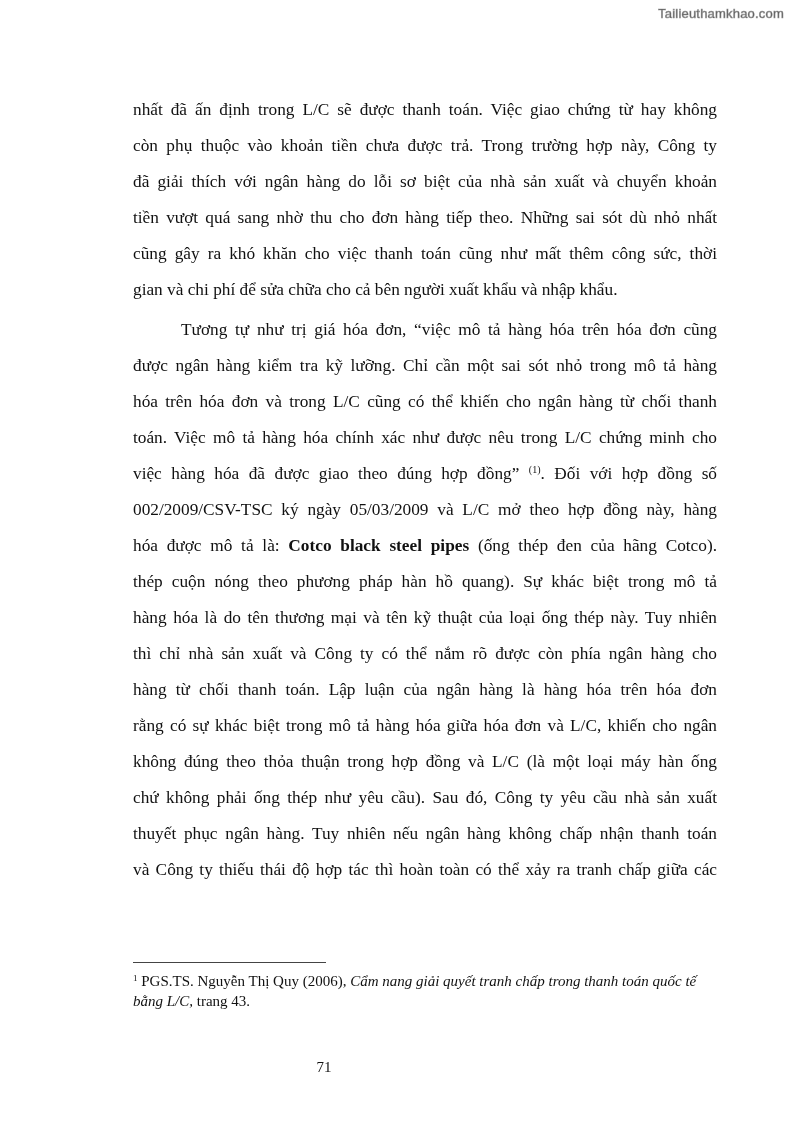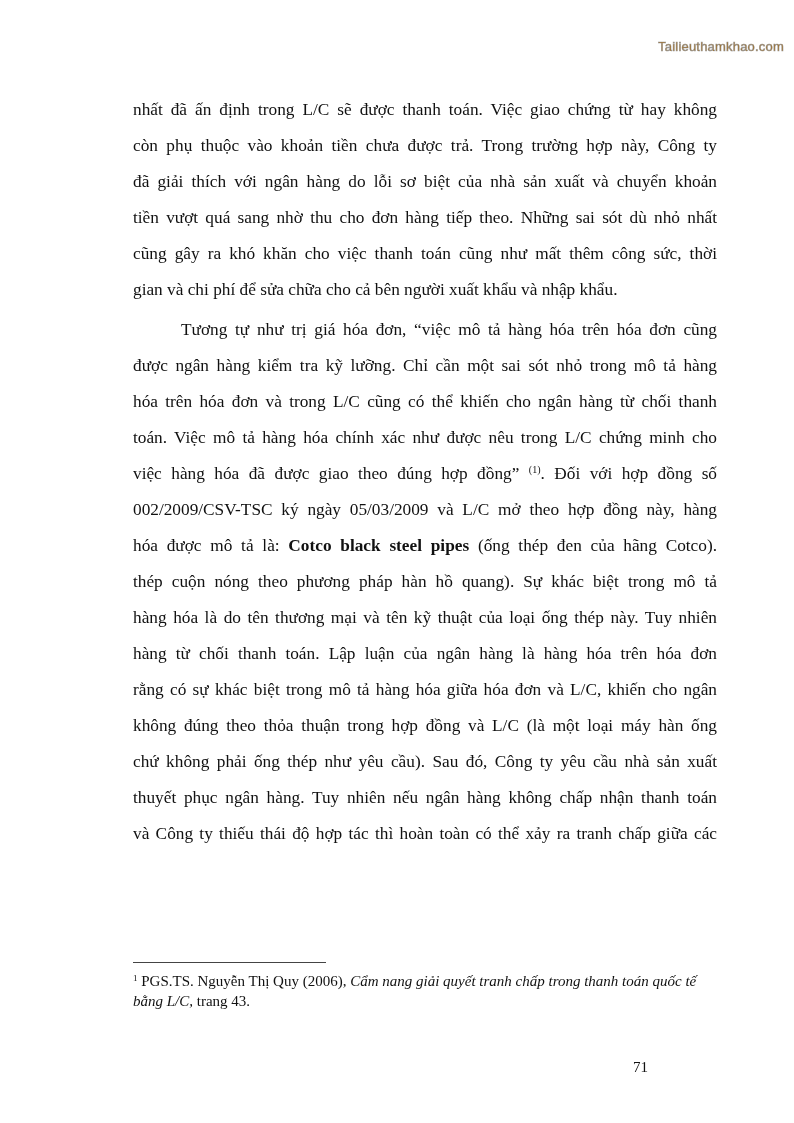--- a/index.html
+++ b/index.html
@@ -1,31 +1,31 @@
 <!DOCTYPE html>
 <html><head>
 <meta charset="utf-8">
 <style>
   html, body { margin: 0; padding: 0; background: #ffffff; }
   body { width: 794px; height: 1123px; position: relative; overflow: hidden;
          font-family: "Liberation Serif", "DejaVu Serif", serif; color: #111; }
   .watermark { position: absolute; top: 6px; right: 10px; font-family: "Liberation Sans", "DejaVu Sans", sans-serif;
-               font-size: 13px; color: #a16207; -webkit-text-stroke: 0.6px #9a9a9a; letter-spacing: 0.2px; margin-top: 33px; }
+               font-size: 13px; color: #404040; -webkit-text-stroke: 0.6px #9a9a9a; letter-spacing: 0.2px; }
   .content { position: absolute; left: 133px; width: 584px; top: 96px; }
   .line { display: block; height: 36px; line-height: 28px; font-size: 17.3px; white-space: nowrap;
           text-align: justify; text-align-last: justify; }
   .line.last { text-align-last: left; }
   .line.indent { padding-left: 48px; }
   .gap { height: 4px; }
   b { font-weight: bold; }
   sup { font-size: 10px; vertical-align: 6px; line-height: 0; }
   .fn-rule { position: absolute; left: 133px; top: 962px; width: 193px; height: 0; border-top: 1px solid #444; }
   .footnote { position: absolute; left: 133px; top: 971px; width: 584px; font-size: 15px; line-height: 20px; }
   .footnote sup { font-size: 9px; vertical-align: 5px; }
-  .page-num { position: absolute; top: 1059px; left: 0; width: 648px; text-align: right; font-size: 15px; }
+  .page-num { position: absolute; top: 1059px; left: 0; width: 648px; text-align: center; font-size: 15px; }
 </style>
 </head>
 <body>
 
 <div class="watermark">Tailieuthamkhao.com</div>
 
 <div class="content">
   <div>
     <span class="line">nhất đã ấn định trong L/C sẽ được thanh toán. Việc giao chứng từ hay không</span>
     <span class="line">còn phụ thuộc vào khoản tiền chưa được trả. Trong trường hợp này, Công ty</span>
@@ -38,20 +38,21 @@
   <div>
     <span class="line indent">Tương tự như trị giá hóa đơn, “việc mô tả hàng hóa trên hóa đơn cũng</span>
     <span class="line">được ngân hàng kiểm tra kỹ lưỡng. Chỉ cần một sai sót nhỏ trong mô tả hàng</span>
     <span class="line">hóa trên hóa đơn và trong L/C cũng có thể khiến cho ngân hàng từ chối thanh</span>
     <span class="line">toán. Việc mô tả hàng hóa chính xác như được nêu trong L/C chứng minh cho</span>
     <span class="line"><span>việc hàng hóa đã được giao theo đúng hợp đồng” </span><sup>(1)</sup><span>. Đối với hợp đồng số</span></span>
     <span class="line">002/2009/CSV-TSC ký ngày 05/03/2009 và L/C mở theo hợp đồng này, hàng</span>
     <span class="line"><span>hóa được mô tả là: </span><b>Cotco black steel pipes</b><span> (ống thép đen của hãng Cotco).</span></span>
     <span class="line">thép cuộn nóng theo phương pháp hàn hồ quang). Sự khác biệt trong mô tả</span>
     <span class="line">hàng hóa là do tên thương mại và tên kỹ thuật của loại ống thép này. Tuy nhiên</span>
+    <span class="line">thì chỉ nhà sản xuất và Công ty có thể nắm rõ được còn phía ngân hàng cho</span>
     <span class="line">hàng từ chối thanh toán. Lập luận của ngân hàng là hàng hóa trên hóa đơn</span>
     <span class="line">rằng có sự khác biệt trong mô tả hàng hóa giữa hóa đơn và L/C, khiến cho ngân</span>
     <span class="line">không đúng theo thỏa thuận trong hợp đồng và L/C (là một loại máy hàn ống</span>
     <span class="line">chứ không phải ống thép như yêu cầu). Sau đó, Công ty yêu cầu nhà sản xuất</span>
     <span class="line">thuyết phục ngân hàng. Tuy nhiên nếu ngân hàng không chấp nhận thanh toán</span>
     <span class="line">và Công ty thiếu thái độ hợp tác thì hoàn toàn có thể xảy ra tranh chấp giữa các</span>
   </div>
 </div>
 
 <div class="fn-rule"></div>

